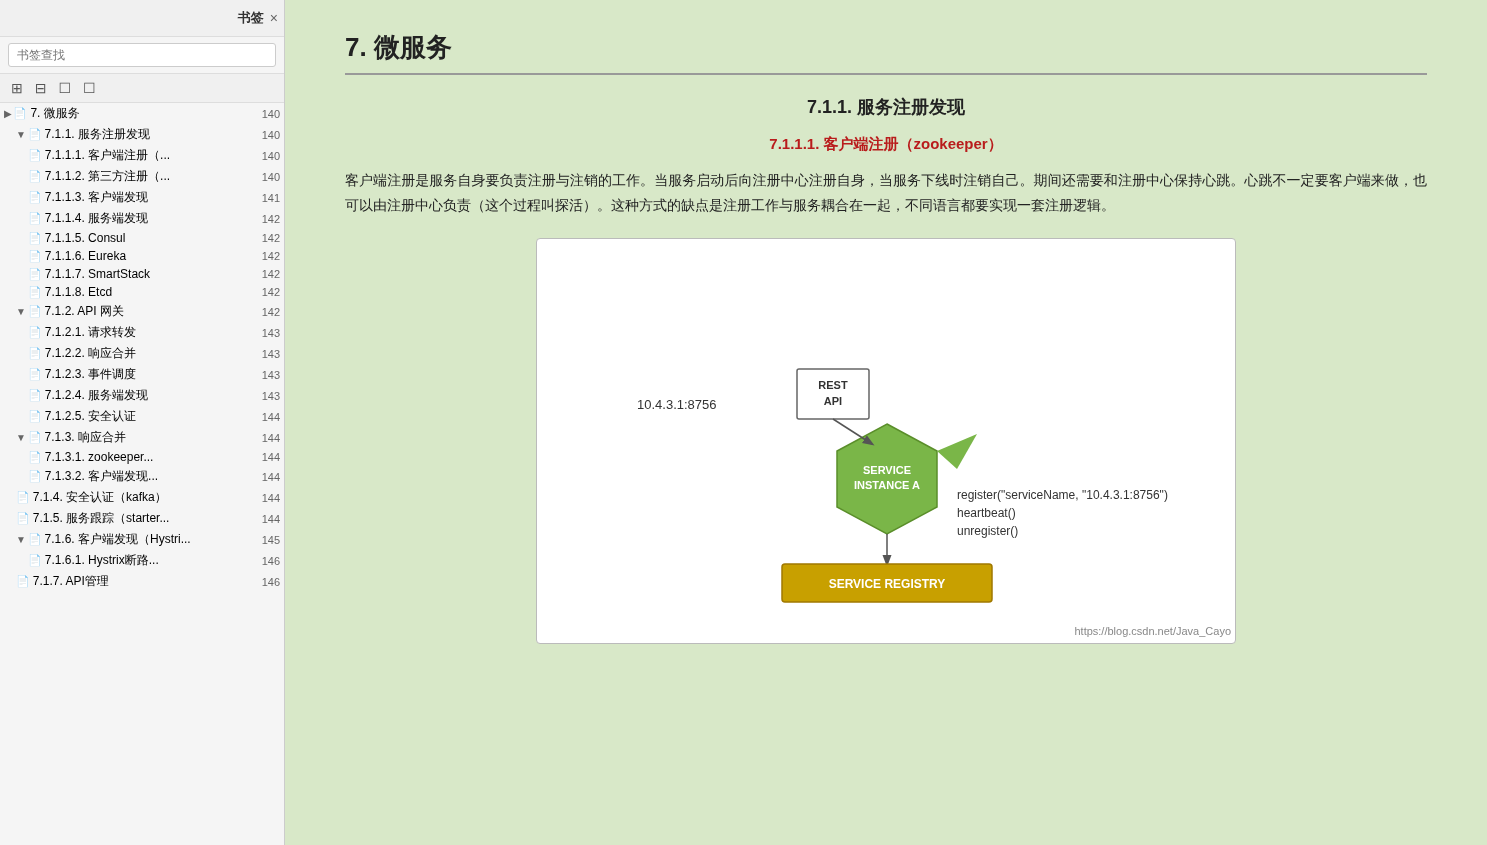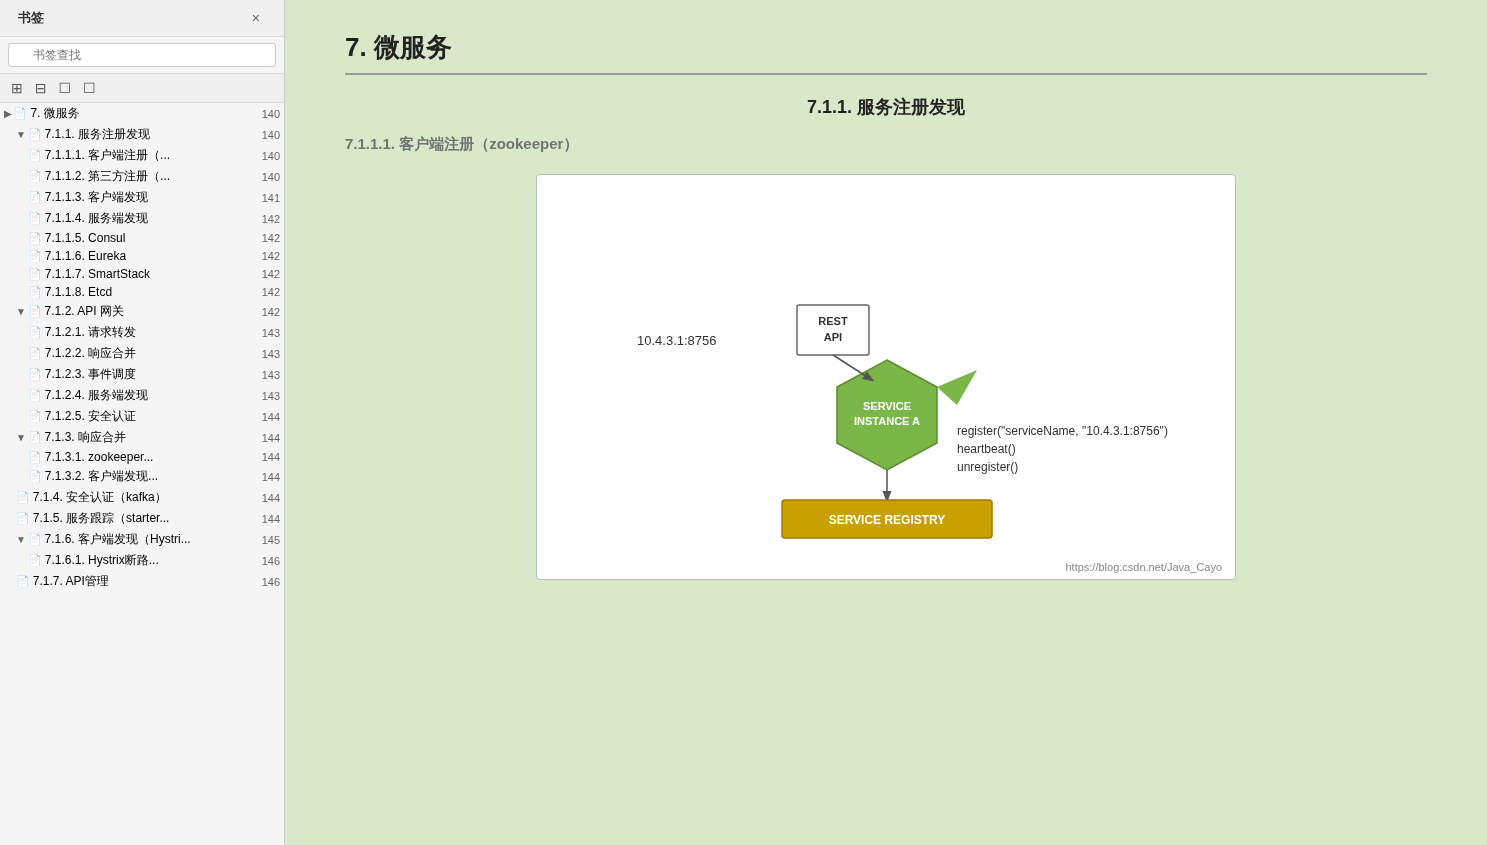--- a/index.html
+++ b/index.html
@@ -12,43 +12,43 @@
       border-right: 1px solid #ccc;
       display: flex;
       flex-direction: column;
       flex-shrink: 0;
       height: 100%;
       overflow: hidden;
     }
     .sidebar-header {
       display: flex;
       align-items: center;
-      justify-content: space-between;
-      padding: 8px 18px;
+      justify-content: flex-end;
+      padding: 8px 0;
       border-bottom: 1px solid #ddd;
       background: #f0f0f0;
     }
     .sidebar-title {
       font-size: 13px;
       color: #333;
       font-weight: bold;
     }
     .sidebar-close {
       font-size: 14px;
       cursor: pointer;
       color: #666;
       padding: 2px 6px;
     }
     .sidebar-search {
       padding: 6px 8px;
       border-bottom: 1px solid #ddd;
     }
     .sidebar-search input {
       width: 100%;
-      padding: 4px 24px;
+      padding: 4px 8px;
       border: 1px solid #ccc;
       border-radius: 3px;
       font-size: 12px;
       background: white;
       color: #999;
     }
     .sidebar-toolbar {
       display: flex;
       padding: 4px 8px;
       gap: 6px;
@@ -109,21 +109,22 @@
     .section-title {
       font-size: 18px;
       font-weight: bold;
       color: #222;
       text-align: center;
       margin-bottom: 16px;
     }
     .subsection-title {
       font-size: 15px;
       font-weight: bold;
-      color: #737373;
+      color: #b91c1c;
+      text-align: center;
       margin-bottom: 14px;
     }
     .content-text {
       font-size: 14px;
       color: #222;
       line-height: 1.8;
       text-align: justify;
       margin-bottom: 16px;
     }
     .diagram-container {
@@ -137,21 +138,21 @@
       border-radius: 4px;
       padding: 30px 40px;
       width: 700px;
       min-height: 350px;
       position: relative;
     }
     
     .watermark {
       position: absolute;
       bottom: 6px;
-      right: 13px;
+      right: 4px;
       font-size: 11px;
       color: #888;
     }
   </style>
 </head>
 <body>
 
 <div class="sidebar">
   <div class="sidebar-header">
     <span class="sidebar-title">书签</span>
@@ -296,20 +297,21 @@
 </div>
 
 <div class="main-content">
   <div class="chapter-title">7.  微服务</div>
 
   <div class="section-title">7.1.1. 服务注册发现</div>
 
 
   <div class="subsection-title">7.1.1.1.    客户端注册（zookeeper）</div>
 
+  <div class="content-text">客户端注册是服务自身要负责注册与注销的工作。当服务启动后向注册中心注册自身，当服务下线时注销自己。期间还需要和注册中心保持心跳。心跳不一定要客户端来做，也可以由注册中心负责（这个过程叫探活）。这种方式的缺点是注册工作与服务耦合在一起，不同语言都要实现一套注册逻辑。</div>
 
   <div class="diagram-container">
     <div class="diagram">
       <svg width="620" height="340" viewBox="0 0 620 340">
 
         <text x="60" y="140" font-size="13" fill="#333">10.4.3.1:8756</text>
 
         <rect x="220" y="100" width="72" height="50" fill="white" stroke="#666" stroke-width="1.5" rx="2"></rect>
         <text x="256" y="120" font-size="11" fill="#333" text-anchor="middle" font-weight="bold">REST</text>
         <text x="256" y="136" font-size="11" fill="#333" text-anchor="middle" font-weight="bold">API</text>

